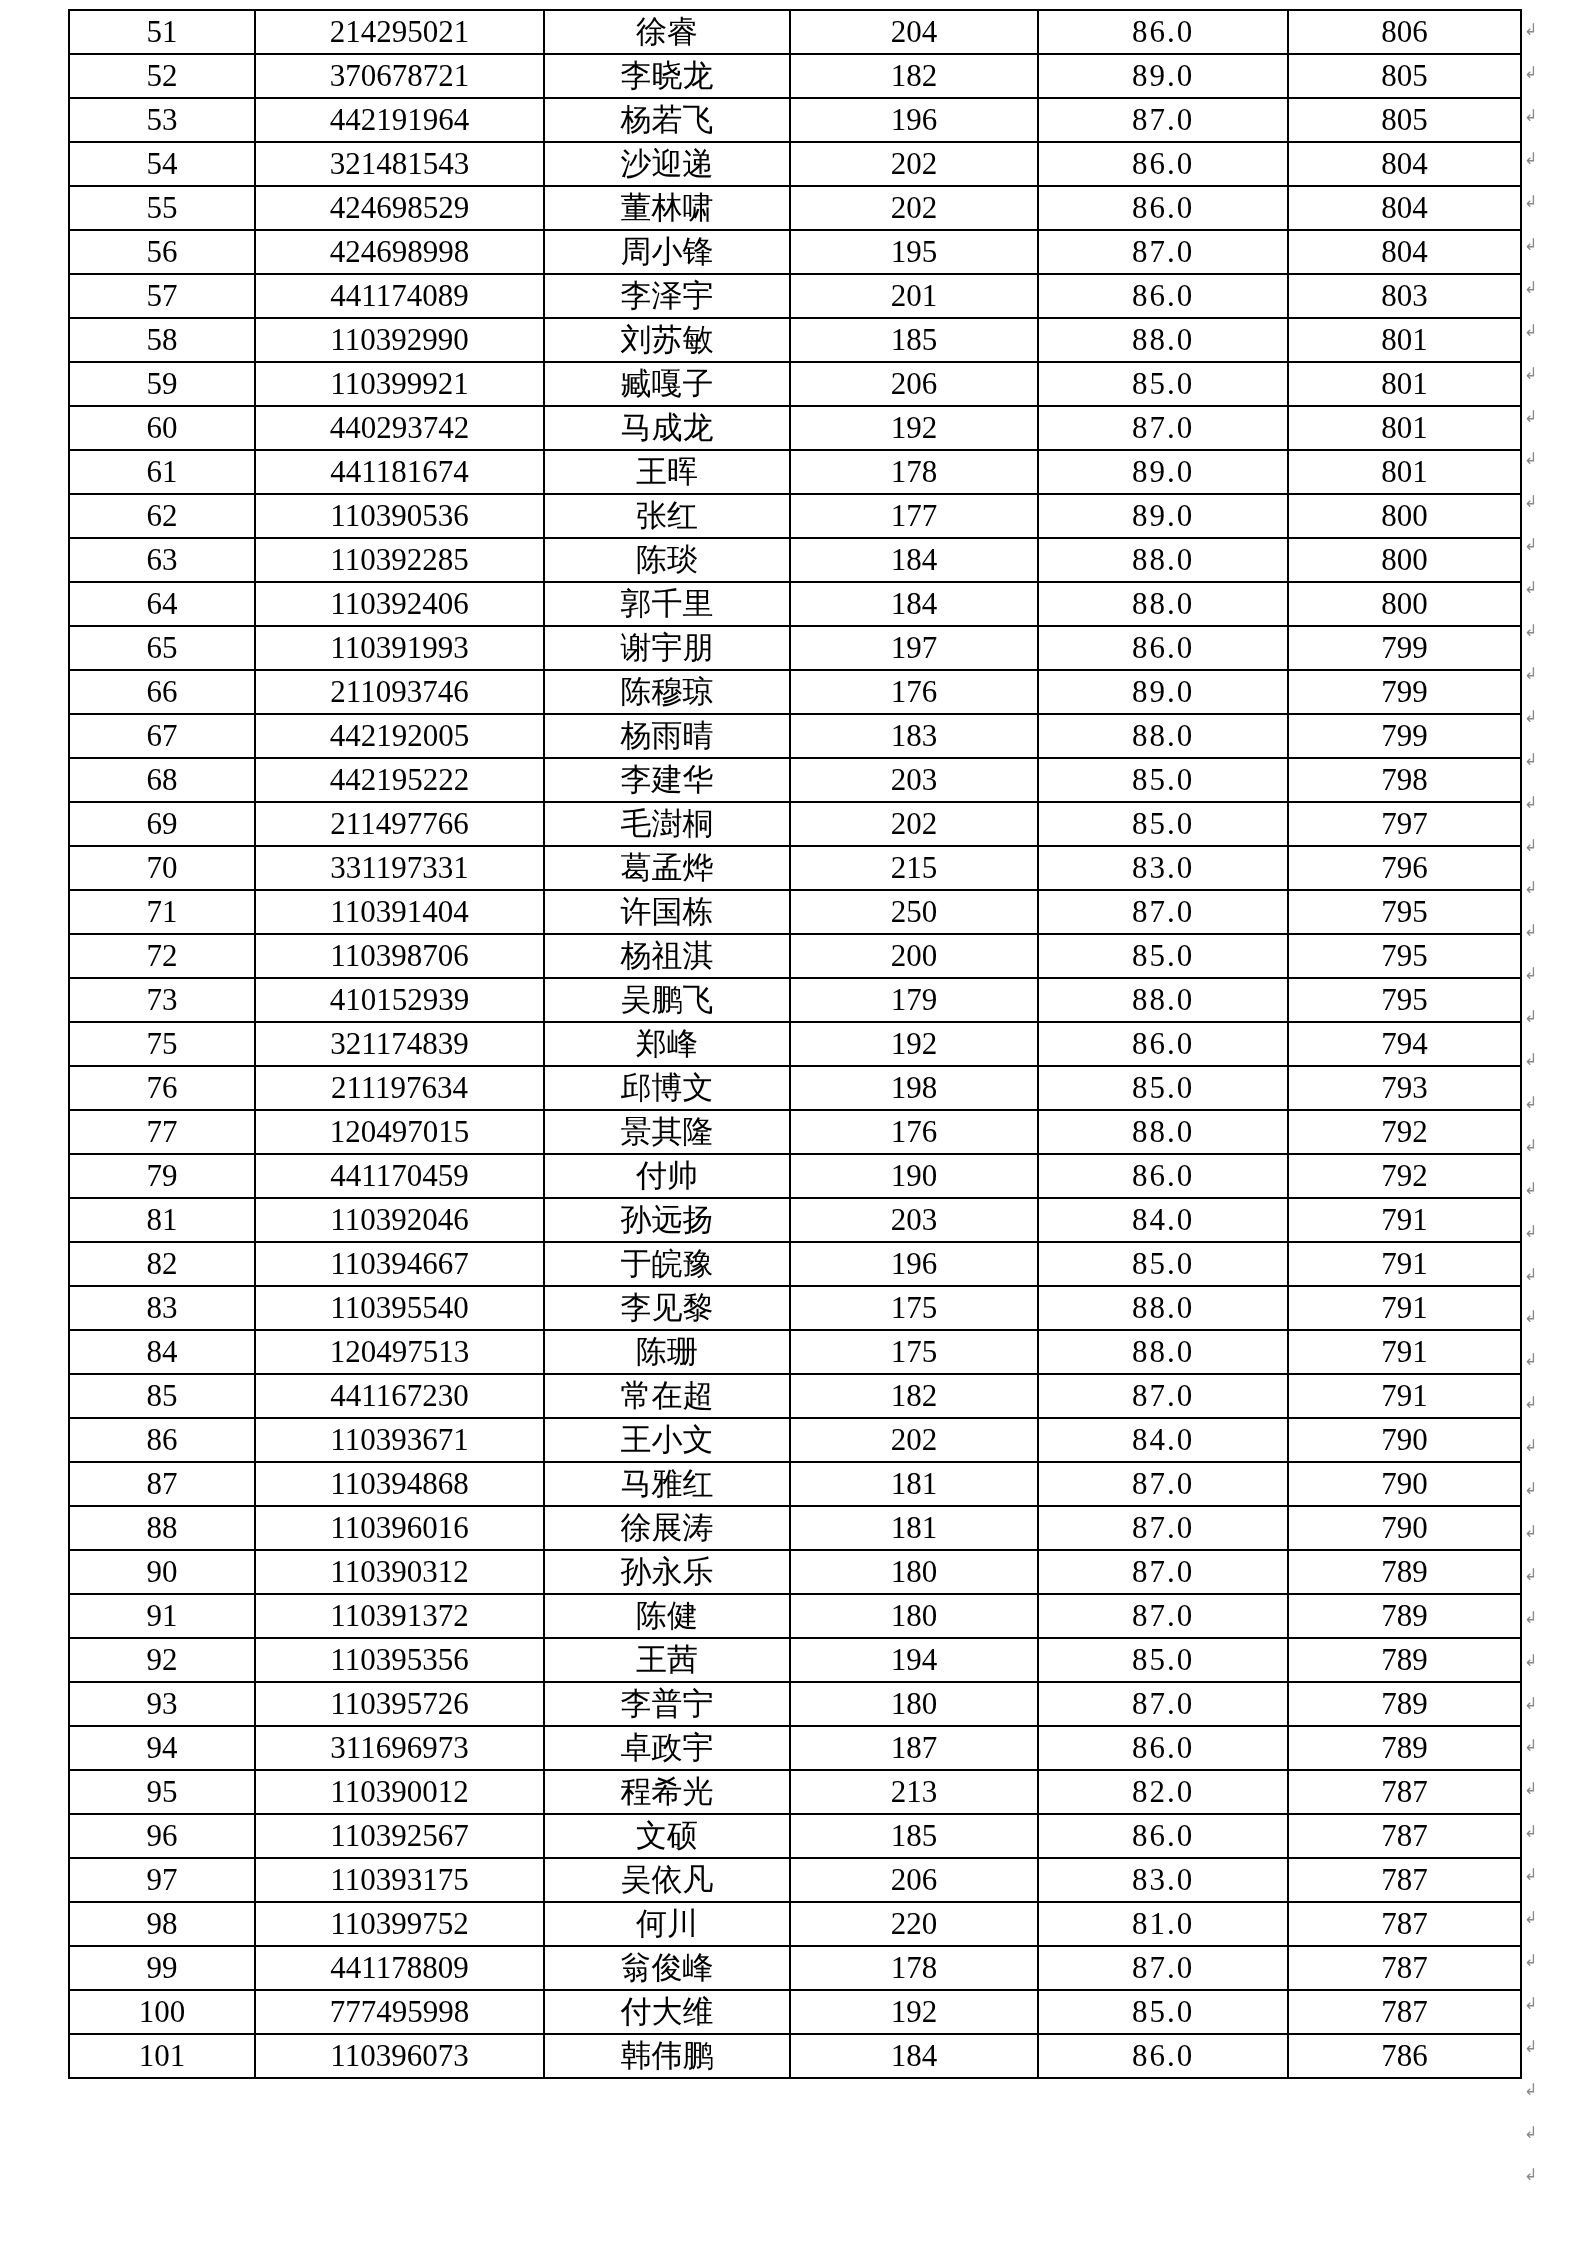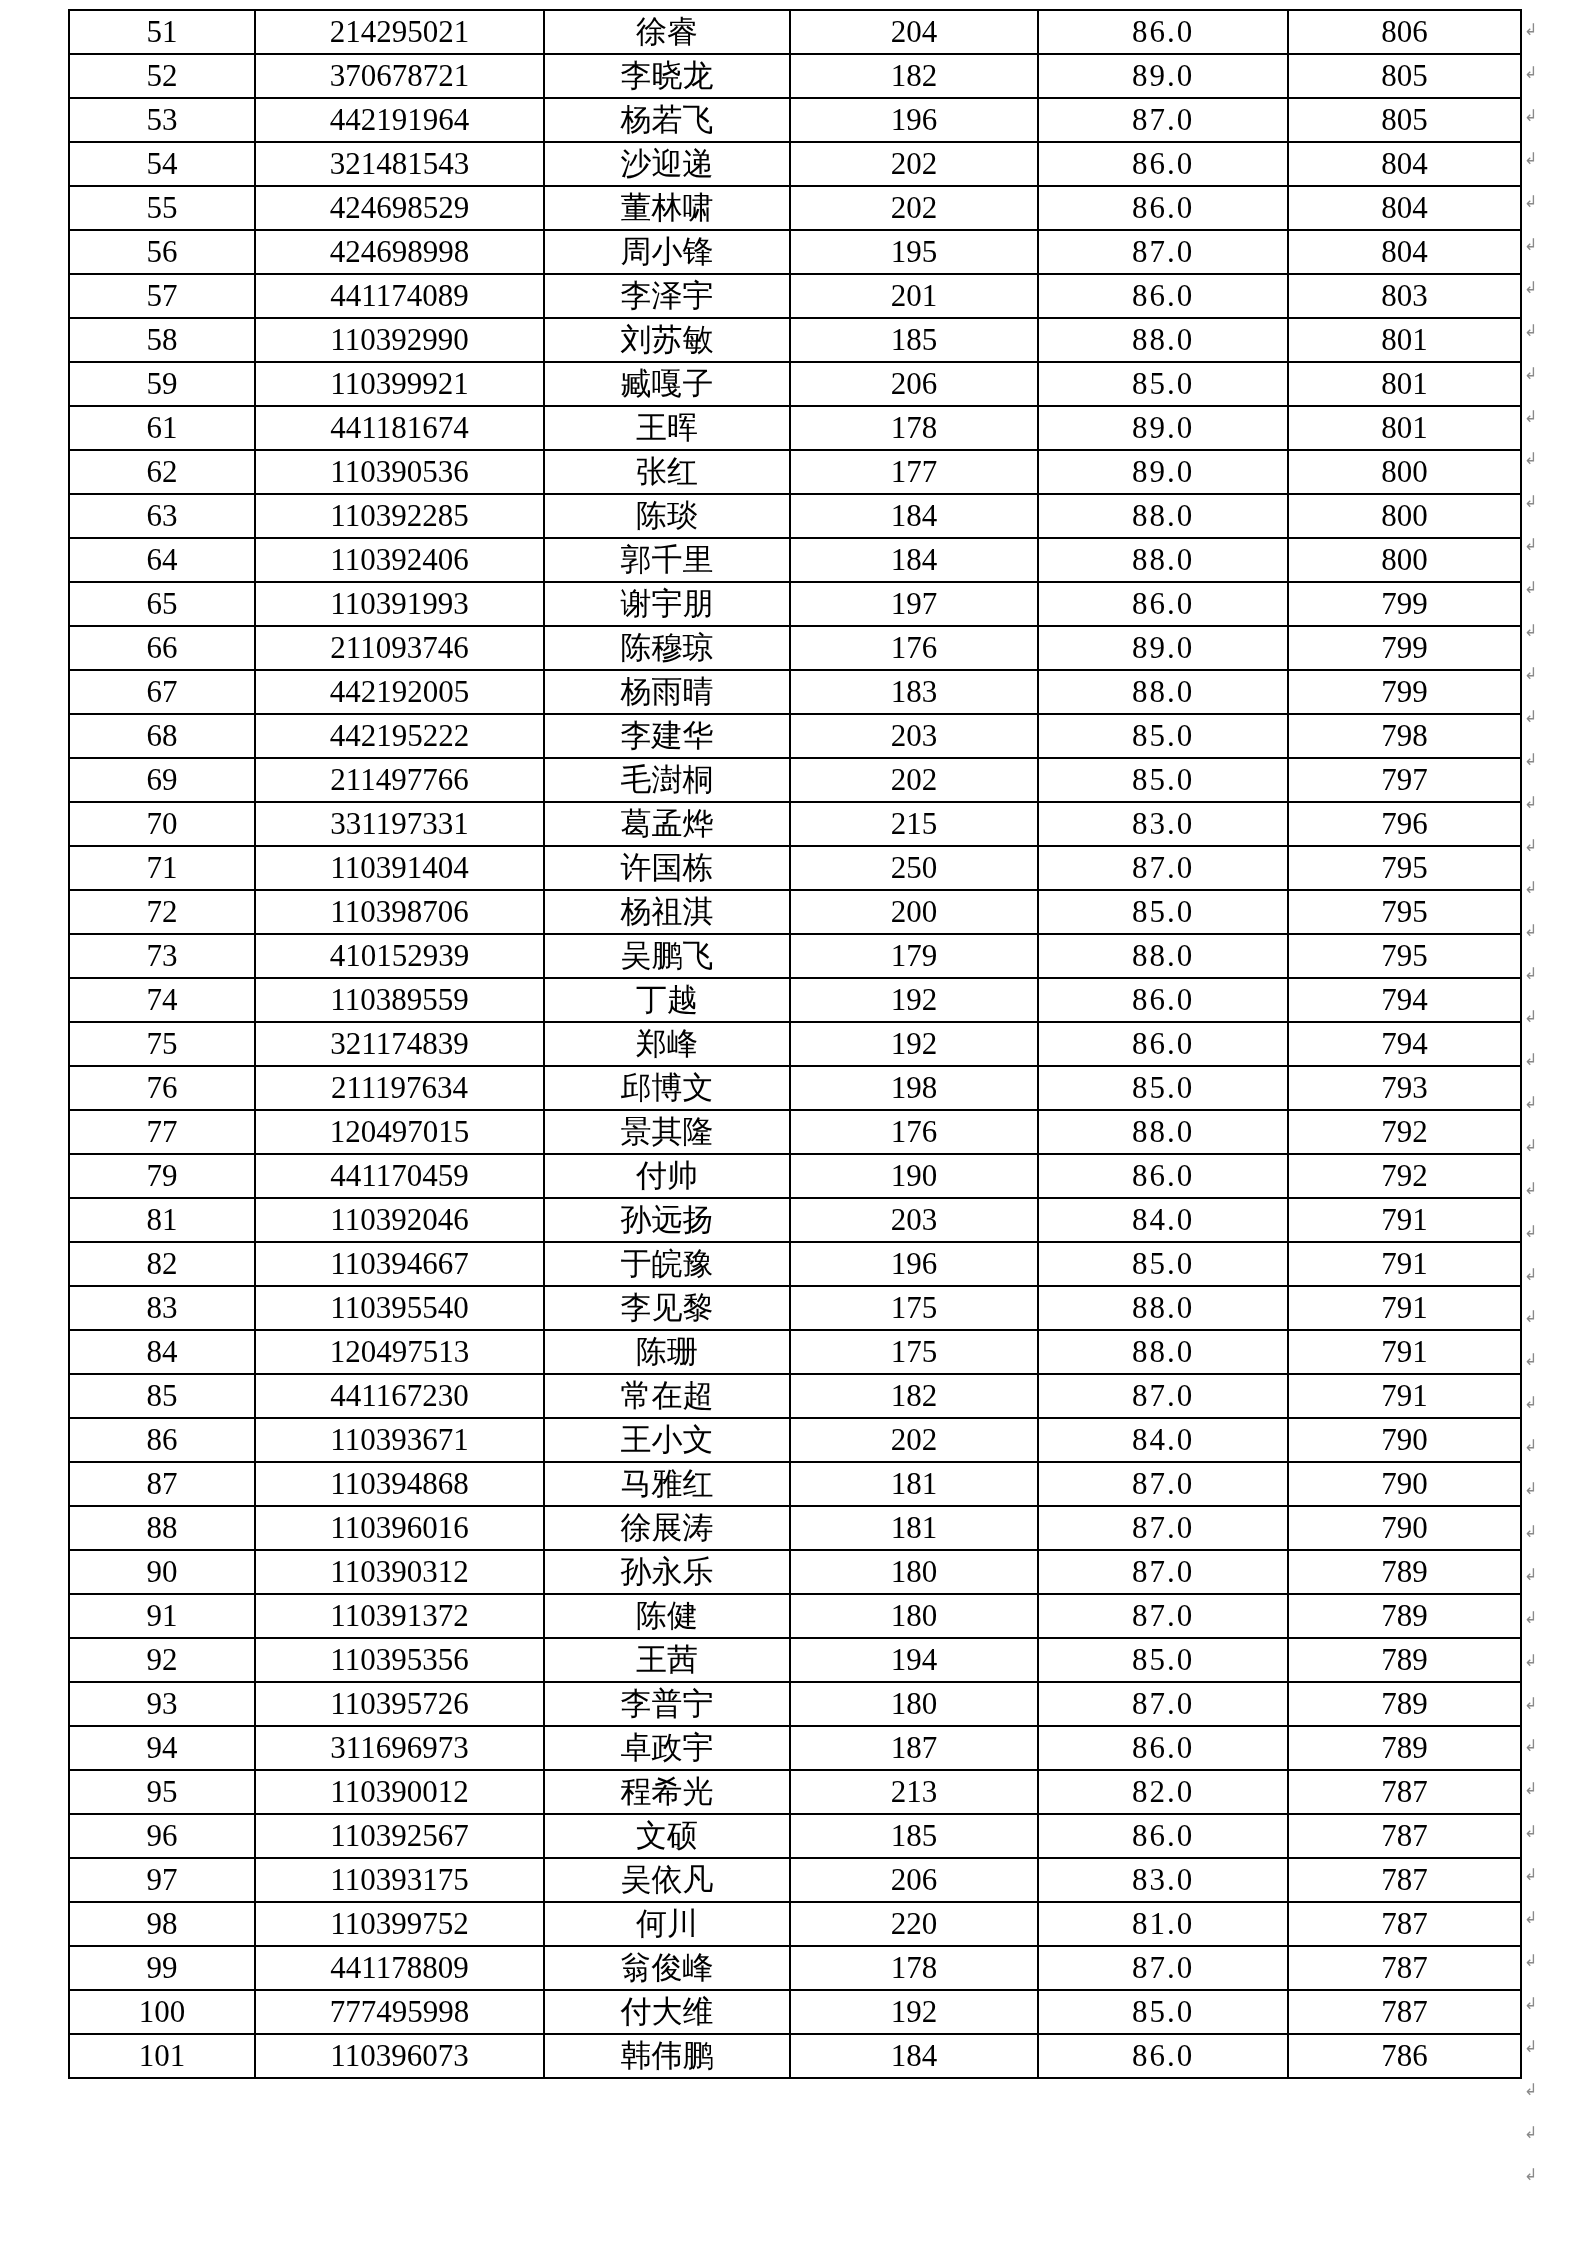--- a/index.html
+++ b/index.html
@@ -124,20 +124,28 @@
         </tr>
         <tr>
           <td class="cell-rank">59</td>
           <td class="cell-id">110399921</td>
           <td class="cell-name">臧嘎子</td>
           <td class="cell-points">206</td>
           <td class="cell-score">85.0</td>
           <td class="cell-total">801</td>
         </tr>
         <tr>
+          <td class="cell-rank">60</td>
+          <td class="cell-id">440293742</td>
+          <td class="cell-name">马成龙</td>
+          <td class="cell-points">192</td>
+          <td class="cell-score">87.0</td>
+          <td class="cell-total">801</td>
+        </tr>
+        <tr>
           <td class="cell-rank">61</td>
           <td class="cell-id">441181674</td>
           <td class="cell-name">王晖</td>
           <td class="cell-points">178</td>
           <td class="cell-score">89.0</td>
           <td class="cell-total">801</td>
         </tr>
         <tr>
           <td class="cell-rank">62</td>
           <td class="cell-id">110390536</td>
@@ -226,28 +234,20 @@
           <td class="cell-score">85.0</td>
           <td class="cell-total">795</td>
         </tr>
         <tr>
           <td class="cell-rank">73</td>
           <td class="cell-id">410152939</td>
           <td class="cell-name">吴鹏飞</td>
           <td class="cell-points">179</td>
           <td class="cell-score">88.0</td>
           <td class="cell-total">795</td>
-        </tr>
-        <tr>
-          <td class="cell-rank">74</td>
-          <td class="cell-id">110389559</td>
-          <td class="cell-name">丁越</td>
-          <td class="cell-points">192</td>
-          <td class="cell-score">86.0</td>
-          <td class="cell-total">794</td>
         </tr>
         <tr>
           <td class="cell-rank">75</td>
           <td class="cell-id">321174839</td>
           <td class="cell-name">郑峰</td>
           <td class="cell-points">192</td>
           <td class="cell-score">86.0</td>
           <td class="cell-total">794</td>
         </tr>
         <tr>

